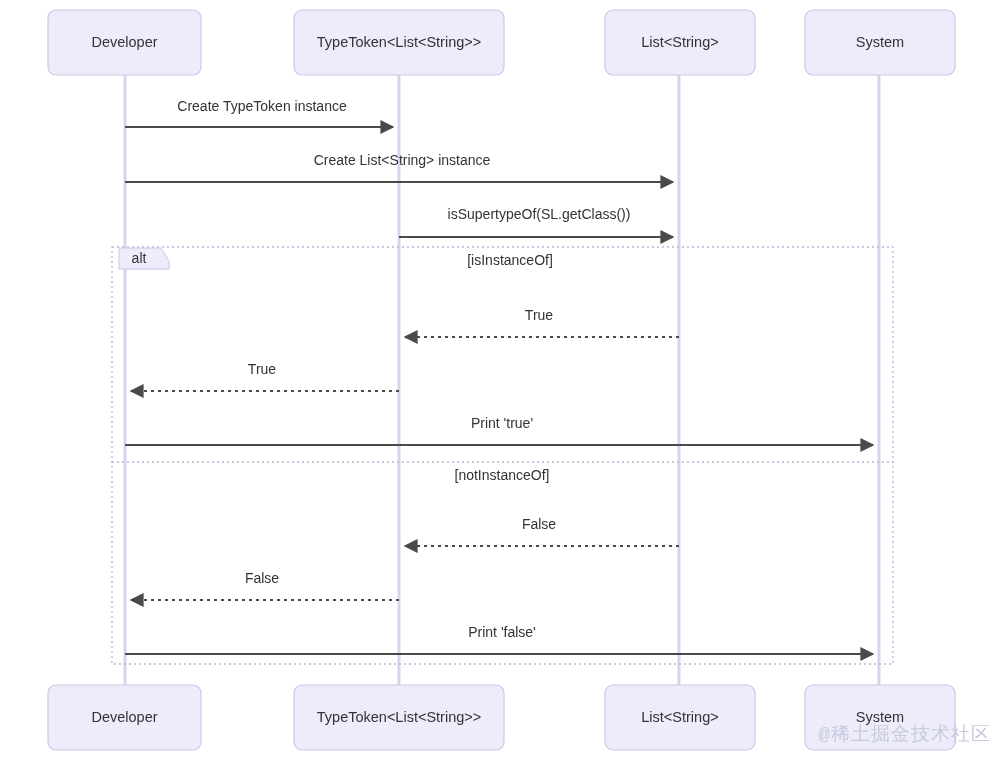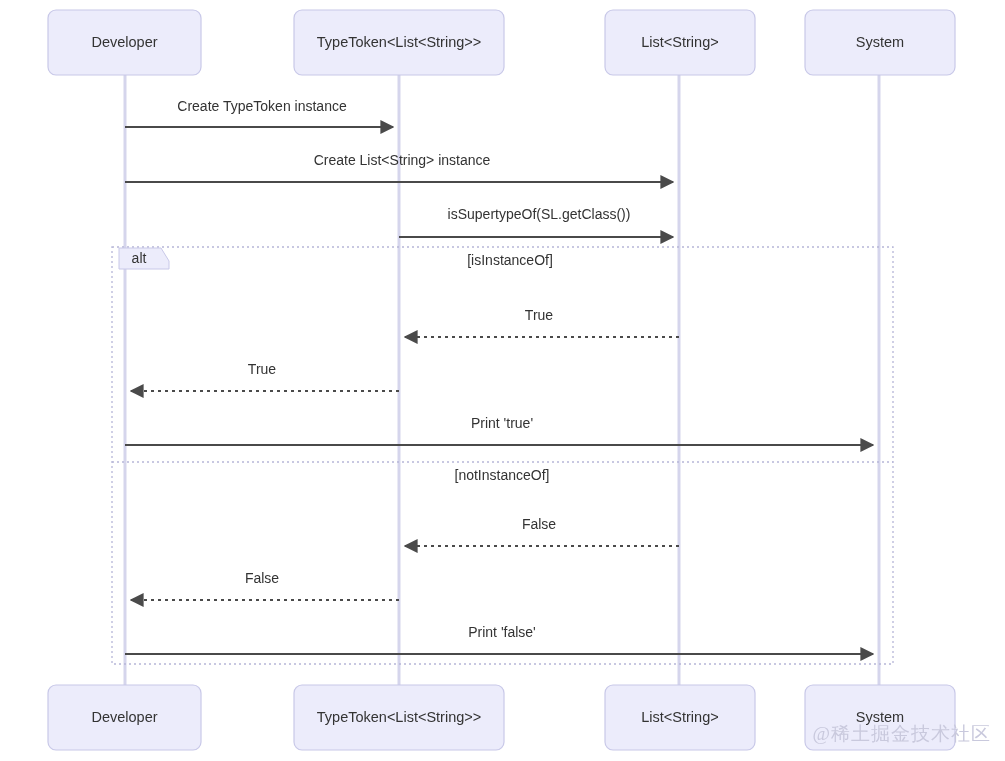--- a/index.html
+++ b/index.html
@@ -33,21 +33,21 @@
   .cond-label{
     font-family:"Liberation Sans", sans-serif;
     font-size:14px;
     fill:#333333;
     text-anchor:middle;
   }
   .watermark{
     position:absolute;
     right:14px;
     bottom:14px;
-    font-family:Liberation Serif, serif;
+    font-family:Liberation Mono, monospace;
     font-size:19px;
     color:#c9c9dd;
     letter-spacing:1px;
     user-select:none;
     pointer-events:none;
     white-space:nowrap;
   }
 </style>
 </head>
 <body>

